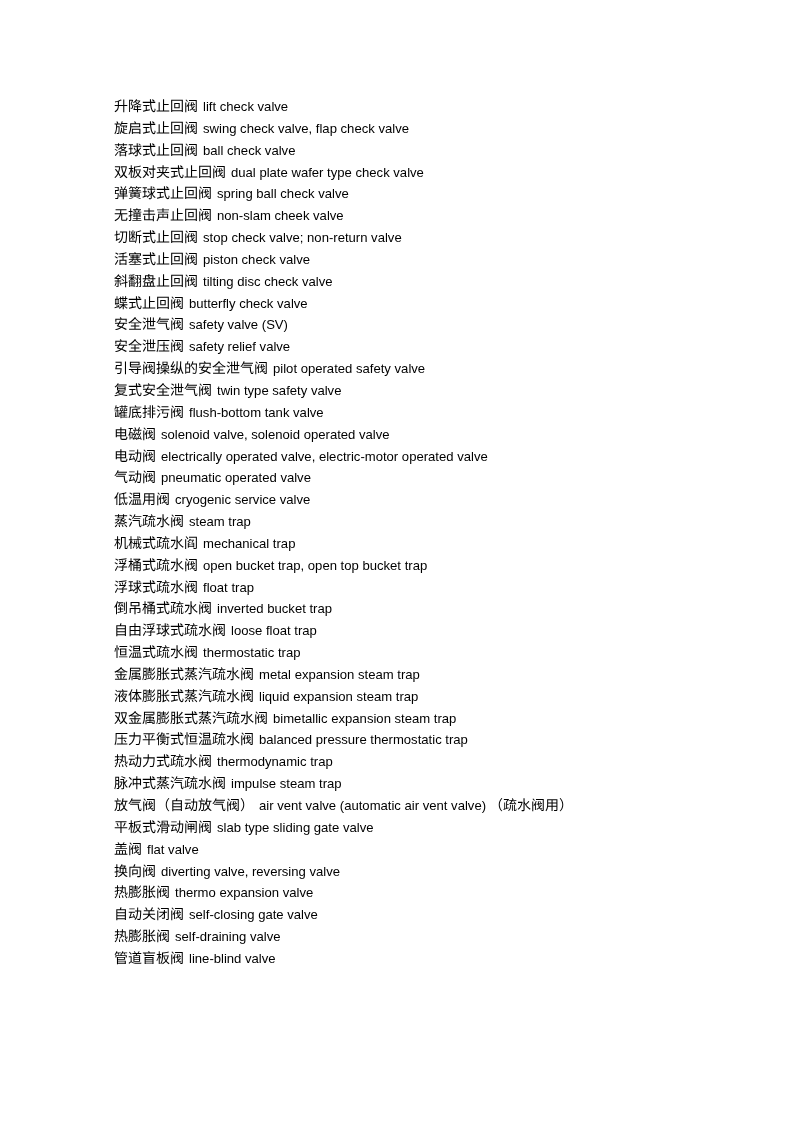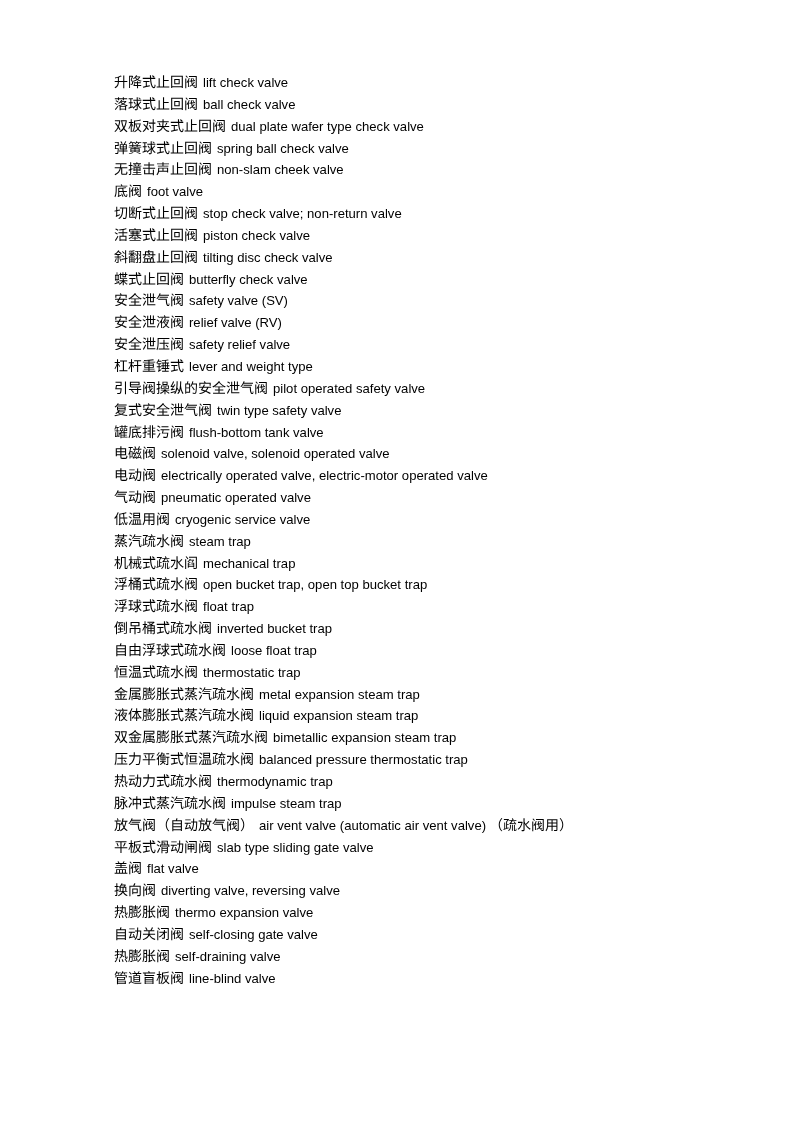--- a/index.html
+++ b/index.html
@@ -19,21 +19,21 @@
   }
 
   
   .page {
     position: absolute;
     left: 0;
     top: 0;
     width: 794px;
     height: 904px;
     box-sizing: border-box;
-    padding: 72px 100px 90px 114px;
+    padding: 96px 100px 90px 114px;
     border-radius: 29px;
   }
 
   .glossary {
     list-style: none;
     margin: 0;
     padding: 0;
   }
 
   .entry {
@@ -74,33 +74,31 @@
     font-size: 14px;
     padding-left: 6px;
   }
 </style>
 </head>
 <body>
 
 <div class="page">
   <ul class="glossary">
       <li class="entry"><span class="term">升降式止回阀</span><span class="gloss">lift check valve</span></li>
+      <li class="entry"><span class="term">旋启式止回阀</span><span class="gloss">swing check valve, flap check valve</span></li>
       <li class="entry"><span class="term">落球式止回阀</span><span class="gloss">ball check valve</span></li>
       <li class="entry"><span class="term">双板对夹式止回阀</span><span class="gloss">dual plate wafer type check valve</span></li>
       <li class="entry"><span class="term">弹簧球式止回阀</span><span class="gloss">spring ball check valve</span></li>
       <li class="entry"><span class="term">无撞击声止回阀</span><span class="gloss">non-slam cheek valve</span></li>
-      <li class="entry"><span class="term">底阀</span><span class="gloss">foot valve</span></li>
       <li class="entry"><span class="term">切断式止回阀</span><span class="gloss">stop check valve; non-return valve</span></li>
       <li class="entry"><span class="term">活塞式止回阀</span><span class="gloss">piston check valve</span></li>
       <li class="entry"><span class="term">斜翻盘止回阀</span><span class="gloss">tilting disc check valve</span></li>
       <li class="entry"><span class="term">蝶式止回阀</span><span class="gloss">butterfly check valve</span></li>
       <li class="entry"><span class="term">安全泄气阀</span><span class="gloss">safety valve (SV)</span></li>
-      <li class="entry"><span class="term">安全泄液阀</span><span class="gloss">relief valve (RV)</span></li>
       <li class="entry"><span class="term">安全泄压阀</span><span class="gloss">safety relief valve</span></li>
-      <li class="entry"><span class="term">杠杆重锤式</span><span class="gloss">lever and weight type</span></li>
       <li class="entry"><span class="term">引导阀操纵的安全泄气阀</span><span class="gloss">pilot operated safety valve</span></li>
       <li class="entry"><span class="term">复式安全泄气阀</span><span class="gloss">twin type safety valve</span></li>
       <li class="entry"><span class="term">罐底排污阀</span><span class="gloss">flush-bottom  tank valve</span></li>
       <li class="entry"><span class="term">电磁阀</span><span class="gloss">solenoid  valve, solenoid  operated valve</span></li>
       <li class="entry"><span class="term">电动阀</span><span class="gloss">electrically operated valve, electric-motor operated valve</span></li>
       <li class="entry"><span class="term">气动阀</span><span class="gloss">pneumatic operated valve</span></li>
       <li class="entry"><span class="term">低温用阀</span><span class="gloss">cryogenic service valve</span></li>
       <li class="entry"><span class="term">蒸汽疏水阀</span><span class="gloss">steam trap</span></li>
       <li class="entry"><span class="term">机械式疏水阎</span><span class="gloss">mechanical trap</span></li>
       <li class="entry"><span class="term">浮桶式疏水阀</span><span class="gloss">open bucket trap, open top bucket trap</span></li>

